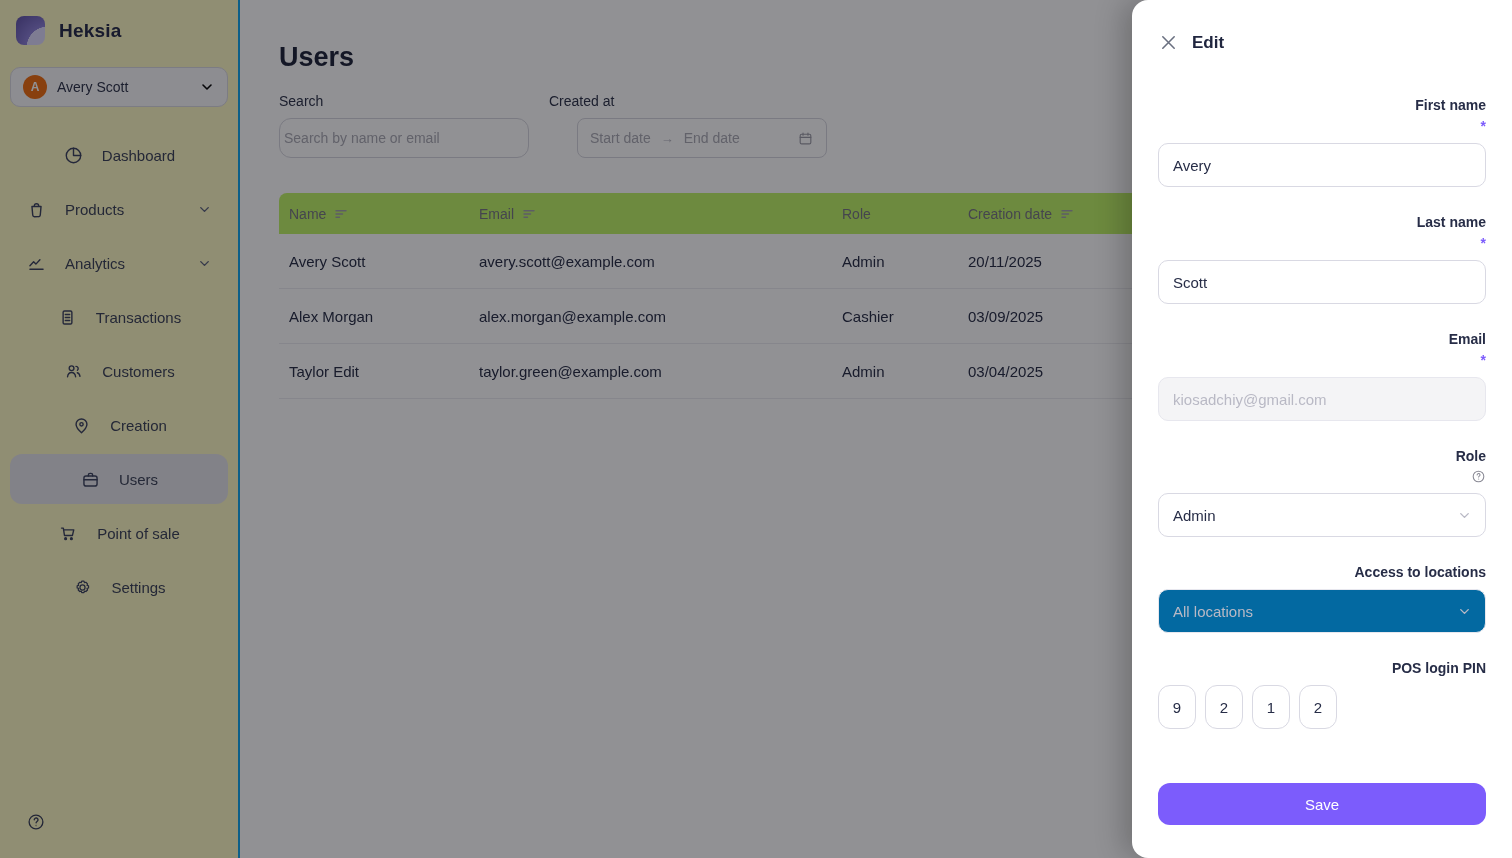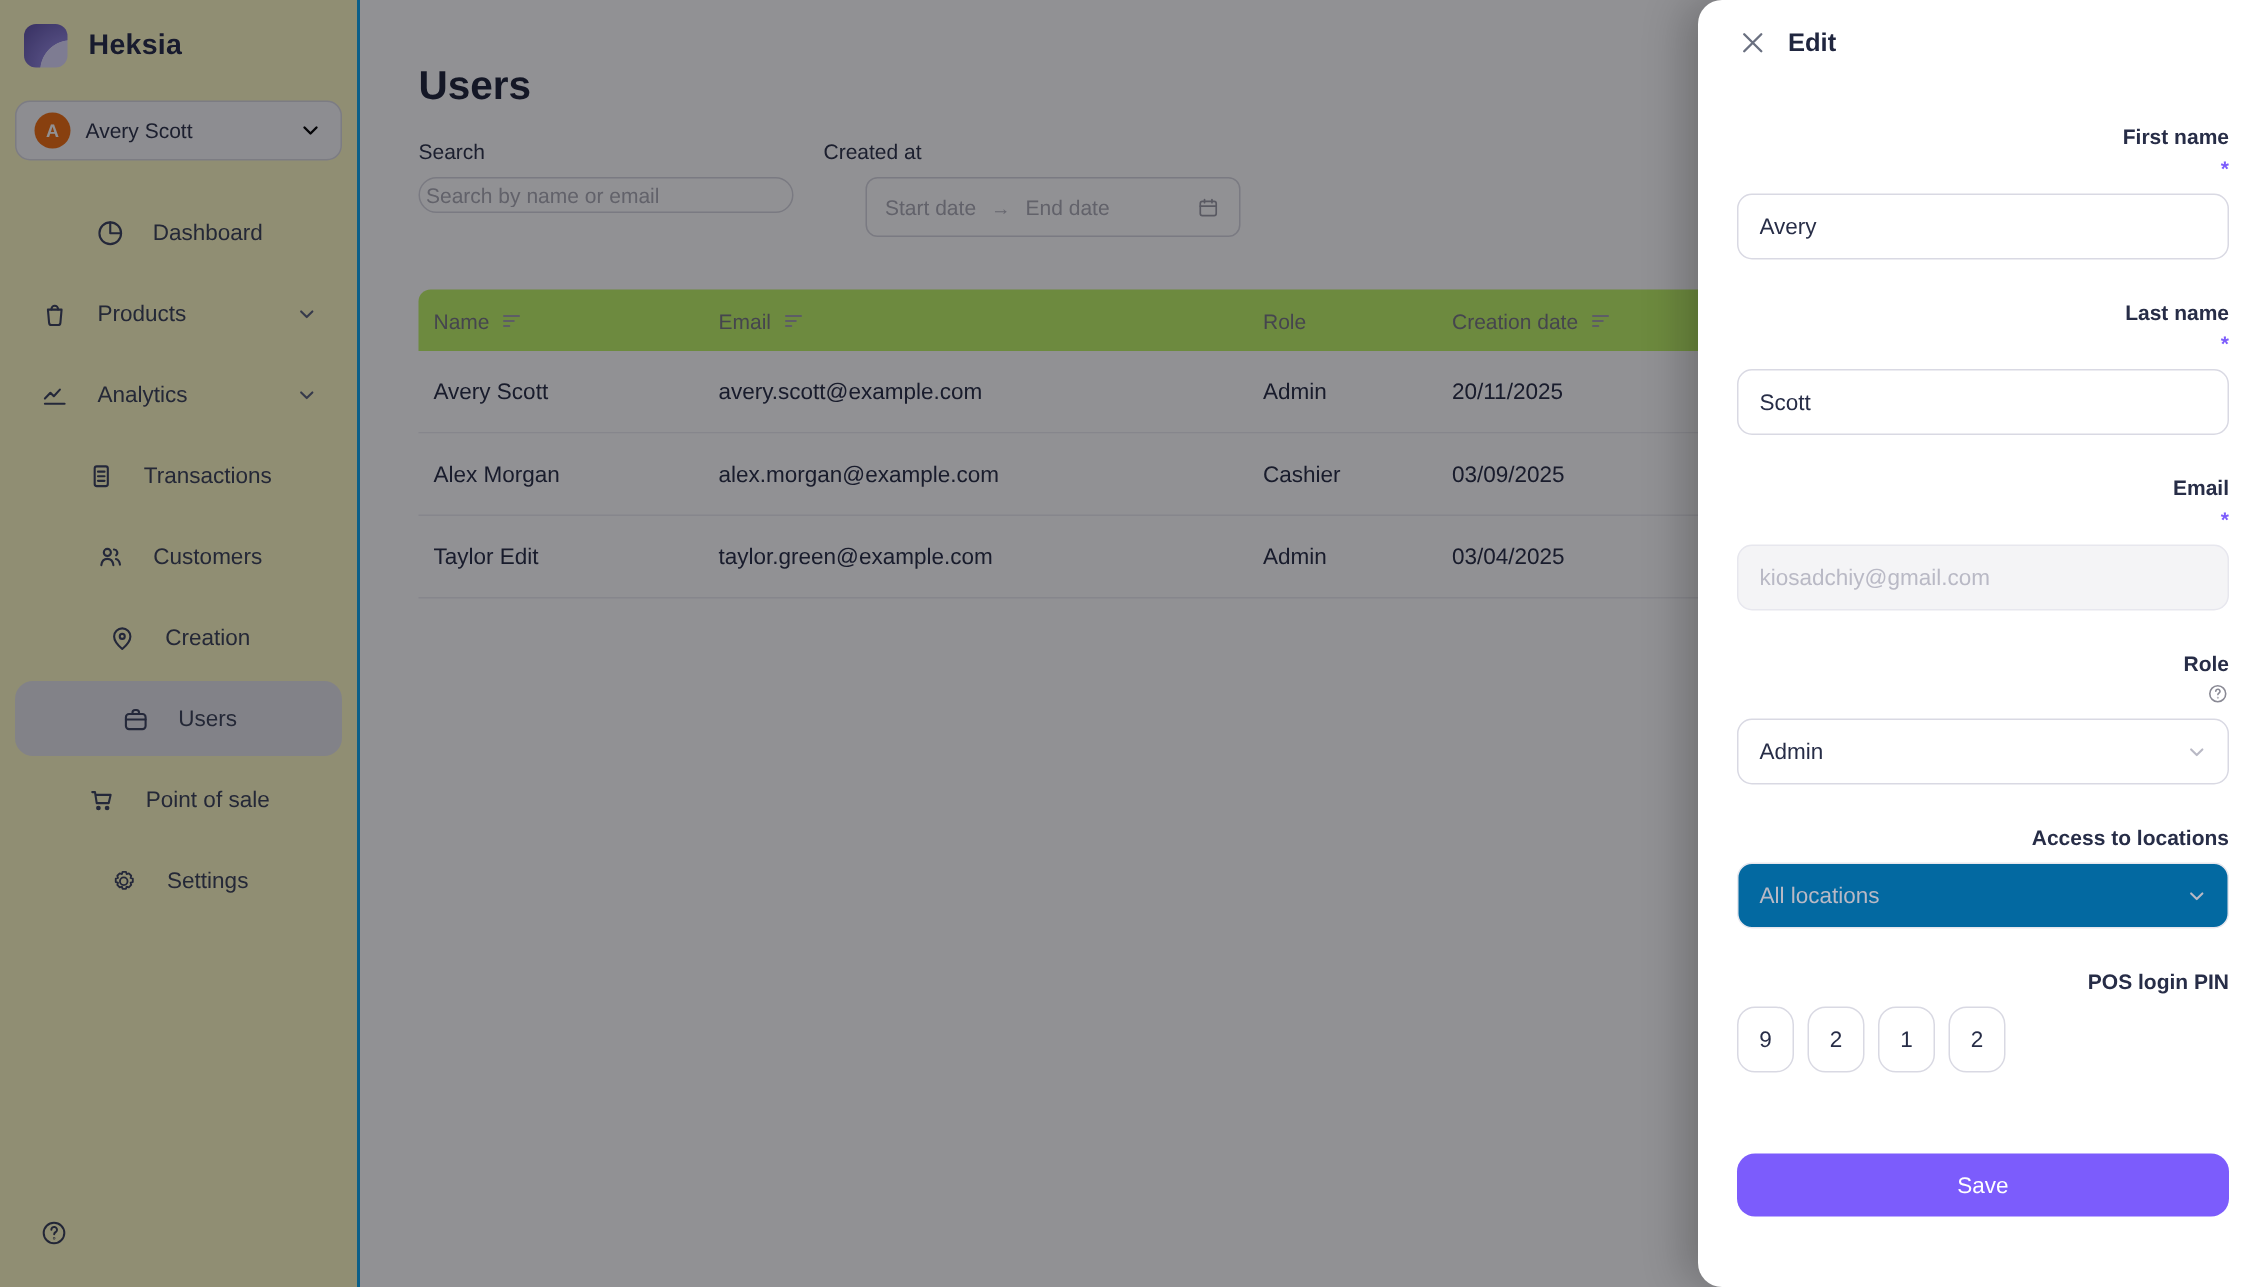--- a/index.html
+++ b/index.html
@@ -27,21 +27,21 @@
   .nav-item .lbl { font-size:15px; font-weight:500; }
   .nav-item .chev { margin-left:auto; color:#5a617a; display:flex; }
   .help-btn { position:absolute; left:26px; bottom:26px; width:20px; height:20px;
     color:#353c55; cursor:pointer; }
 
   
   .main { flex:1; background:#fff; padding:42px 0 0 39px; position:relative; overflow:hidden; }
   .page-title { font-size:27px; font-weight:800; color:#1c2237; }
   .filters { display:flex; gap:20px; margin-top:20px; }
   .filter-label { display:block; font-size:14px; font-weight:500; color:#2b3147; margin-bottom:9px; }
-  .search-input { width:250px; height:24px; border:1px solid #d6d6de; border-radius:12px;
+  .search-input { width:250px; height:40px; border:1px solid #d6d6de; border-radius:12px;
     padding:0 4px; font-size:14px; color:#272d47; font-family:inherit; outline:none; }
   .search-input::placeholder { color:#a9a9b3; }
   .daterange { width:250px; height:40px; border:1px solid #d6d6de; border-radius:8px;
     display:flex; align-items:center; gap:10px; padding:0 12px; cursor:text;margin-left:28px; }
   .dr-text { font-size:14px; color:#a9a9b3; }
   .dr-arrow { font-size:13px; color:#b3b3bd; }
   .cal-ico { margin-left:auto; color:#9a9aa5; display:flex; }
 
   
   .table { margin-top:35px; width:1210px; }
@@ -49,21 +49,21 @@
   .thead { height:41px; background:#bef264; border-radius:8px 8px 0 0; }
   .th { display:flex; align-items:center; gap:9px; padding-left:10px; font-size:14px; color:#757580; }
   .sort-ico { color:#a1a1aa; display:flex; }
   .trow { height:55px; background:#fff; border-bottom:1px solid #ececf0; cursor:pointer; }
   .td { padding-left:10px; font-size:15px; color:#252b43; }
 
   
   .scrim { position:fixed; inset:0; background:rgba(12,12,17,.45); z-index:50; }
   .drawer { position:fixed; top:0; right:0; width:380px; height:100%; background:#fff;
     border-radius:16px 0 0 16px; z-index:100; box-shadow:-10px 0 28px rgba(0,0,0,.22);
-    padding:18px 26px; }
+    padding:32px 26px; }
   .drawer-head { display:flex; align-items:center; gap:13px; margin-bottom:44px; }
   .close-btn { width:21px; height:21px; color:#6a7080; cursor:pointer; display:flex; }
   .drawer-title { font-size:17px; font-weight:700; color:#20263f; }
   .field { margin-bottom:27px; }
   .f-label { display:flex; align-items:flex-end; gap:5px; font-size:14px; font-weight:600;
     color:#272d47; margin-bottom:9px;flex-direction:column; }
   .req { color:#7c5cfc; font-weight:700; }
   .f-help { color:#8a8a95; display:flex; }
   .f-input { width:100%; height:44px; border:1px solid #d9d9e3; border-radius:10px;
     padding:0 14px; font-size:15px; color:#272d47; font-family:inherit; outline:none; background:#fff; }

